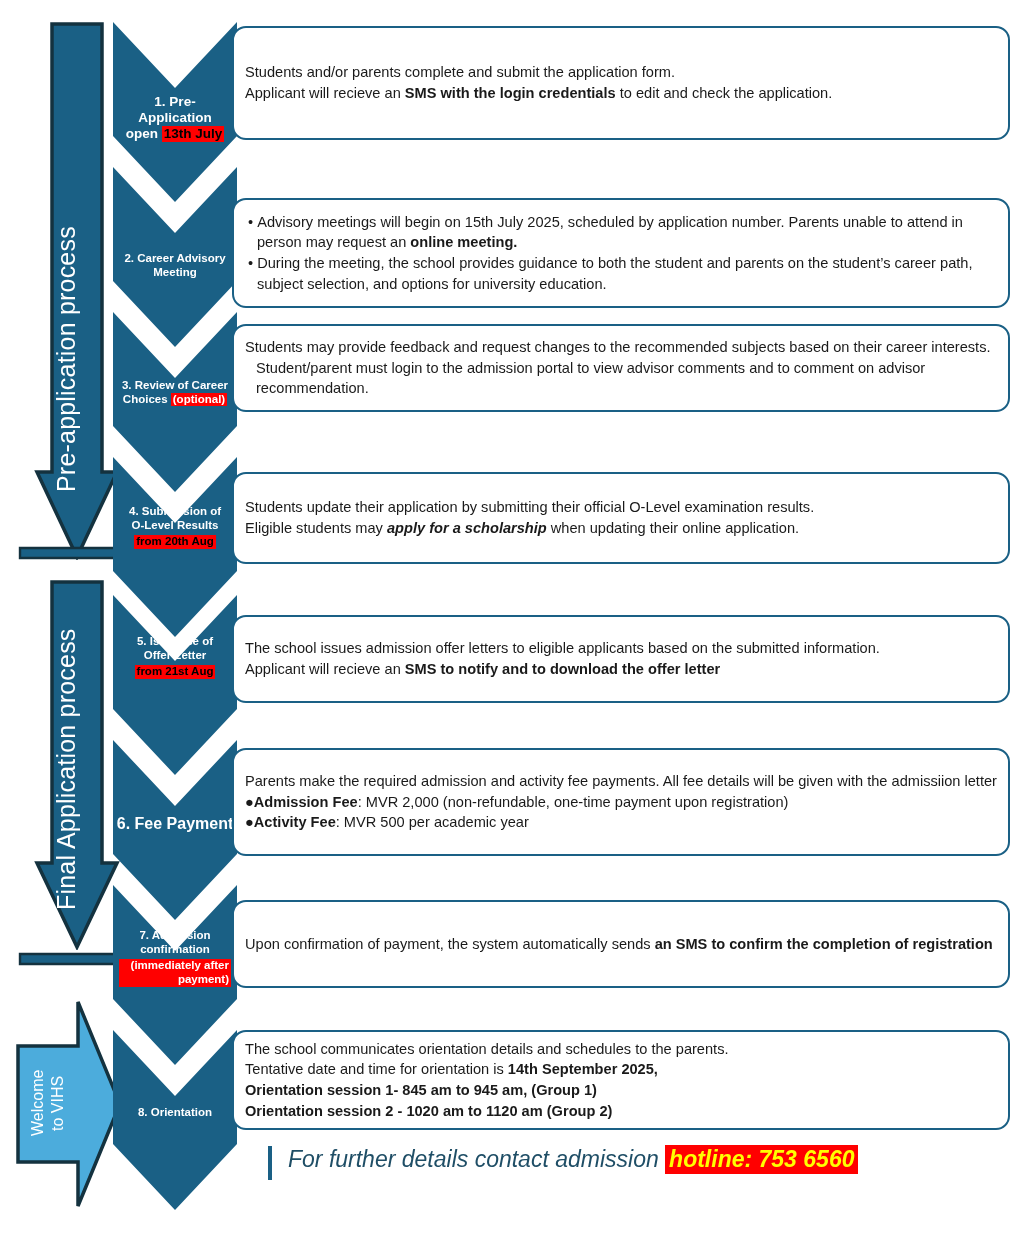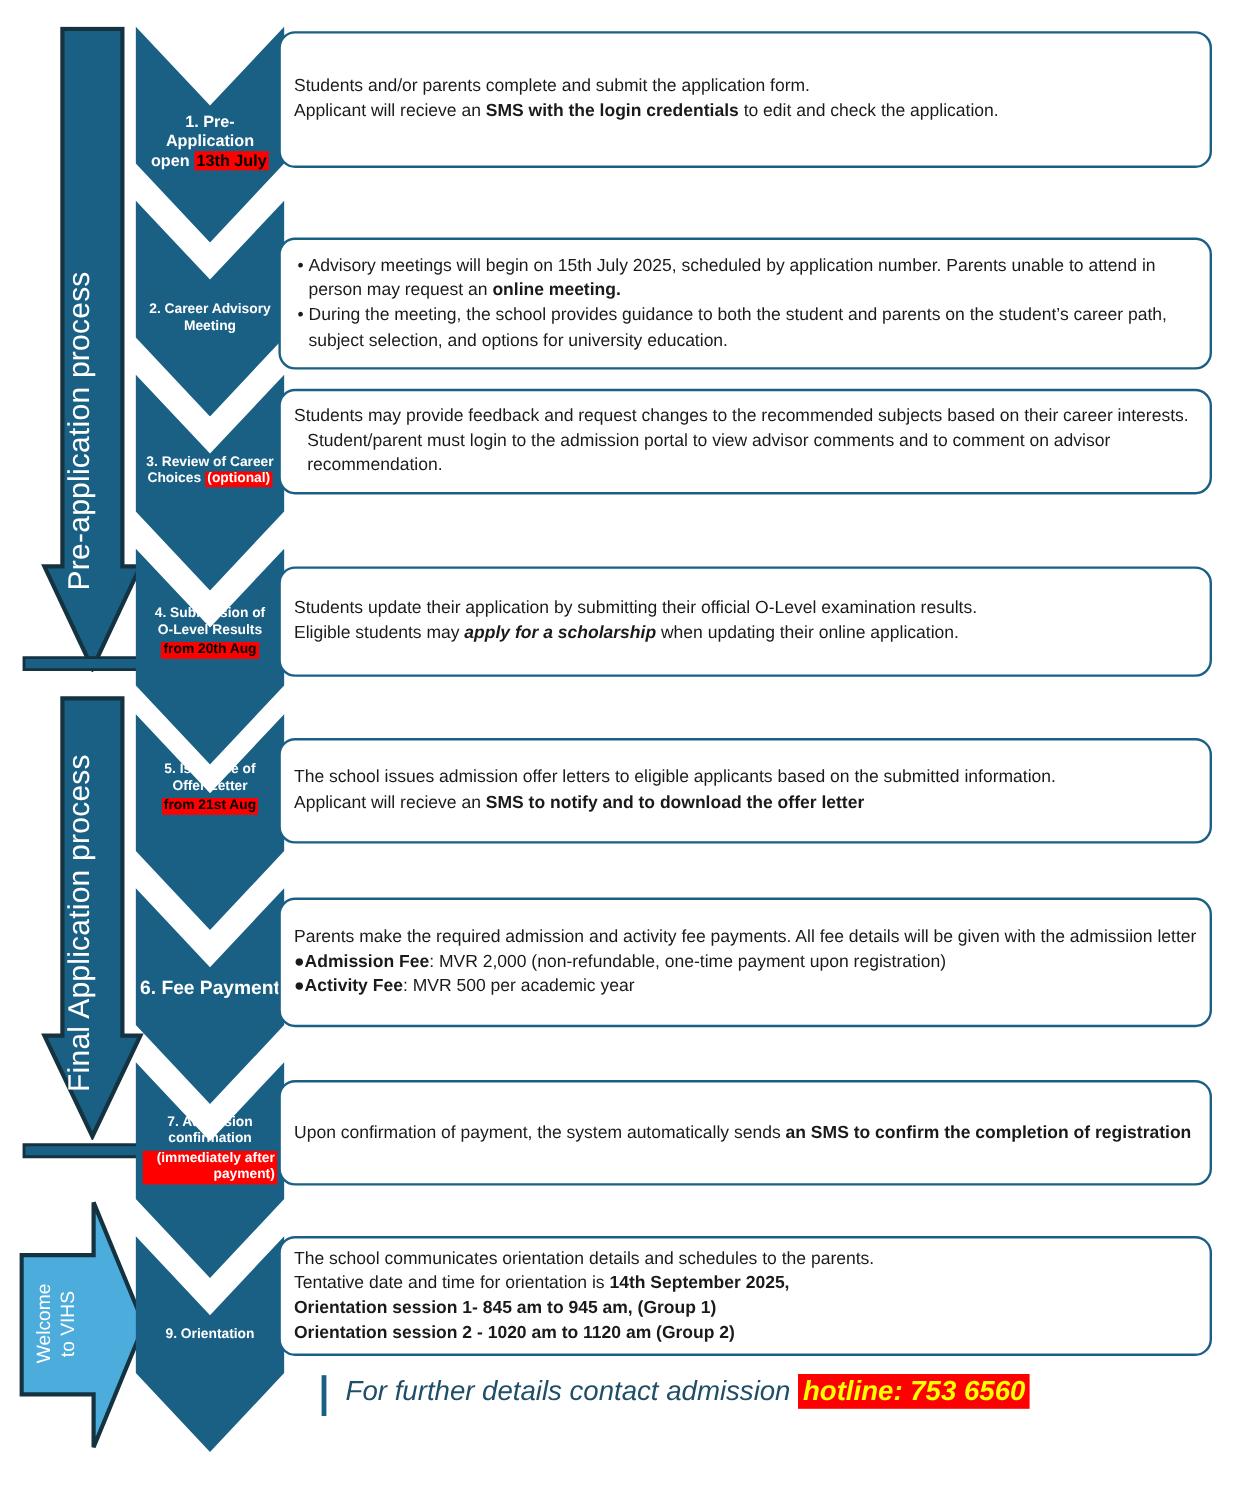--- a/index.html
+++ b/index.html
@@ -254,21 +254,21 @@
       <span>confirmation</span><br>
       <span class="hl-white" style="margin-top:3px; width:108px; line-height:1.2;text-align:right;">(immediately after payment)</span>
     </div>
   </div>
 
   <div class="chev" style="top:1030px; height:180px;">
     <svg class="chev-svg" width="124" height="180" viewBox="0 0 124 180">
       <path d="M0,0 L62,66 L124,0 L124,114 L62,180 L0,114 Z" fill="#1a6085"></path>
     </svg>
     <div class="chev-label" style="top:76px; font-size:11.5px;">
-      <span>9. Orientation</span>
+      <span>8. Orientation</span>
     </div>
   </div>
 
   <div class="tbox" style="top:26px; height:114px;">
     <p>Students and/or parents complete and submit the application form.</p>
     <p><span>Applicant will recieve an </span><b>SMS with the login credentials</b><span> to edit and check the application.</span></p>
   </div>
 
   <div class="tbox" style="top:170px; height:110px;margin-top:28px;">
     <p class="bul">•&nbsp;<span>Advisory meetings will begin on 15th July 2025, scheduled by application number. Parents unable to attend in person may request an </span><b>online meeting.</b></p>

